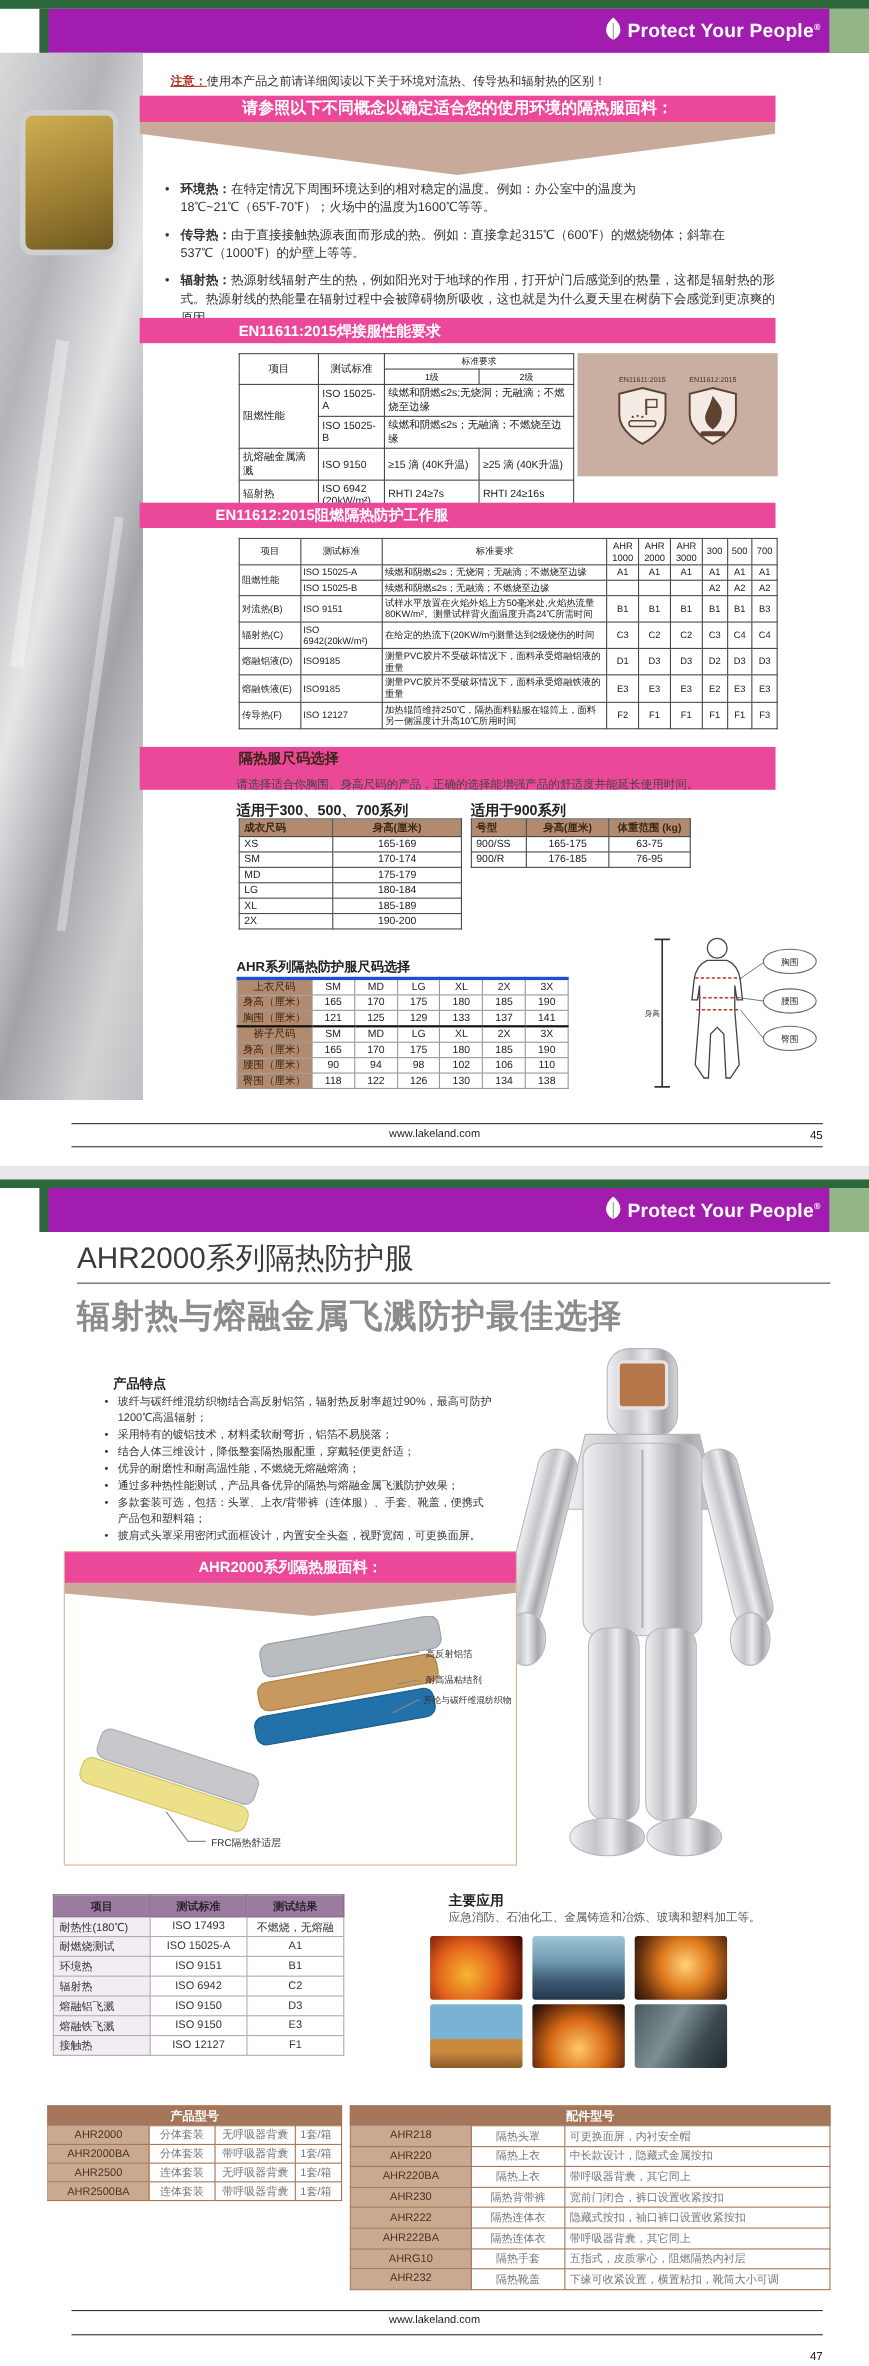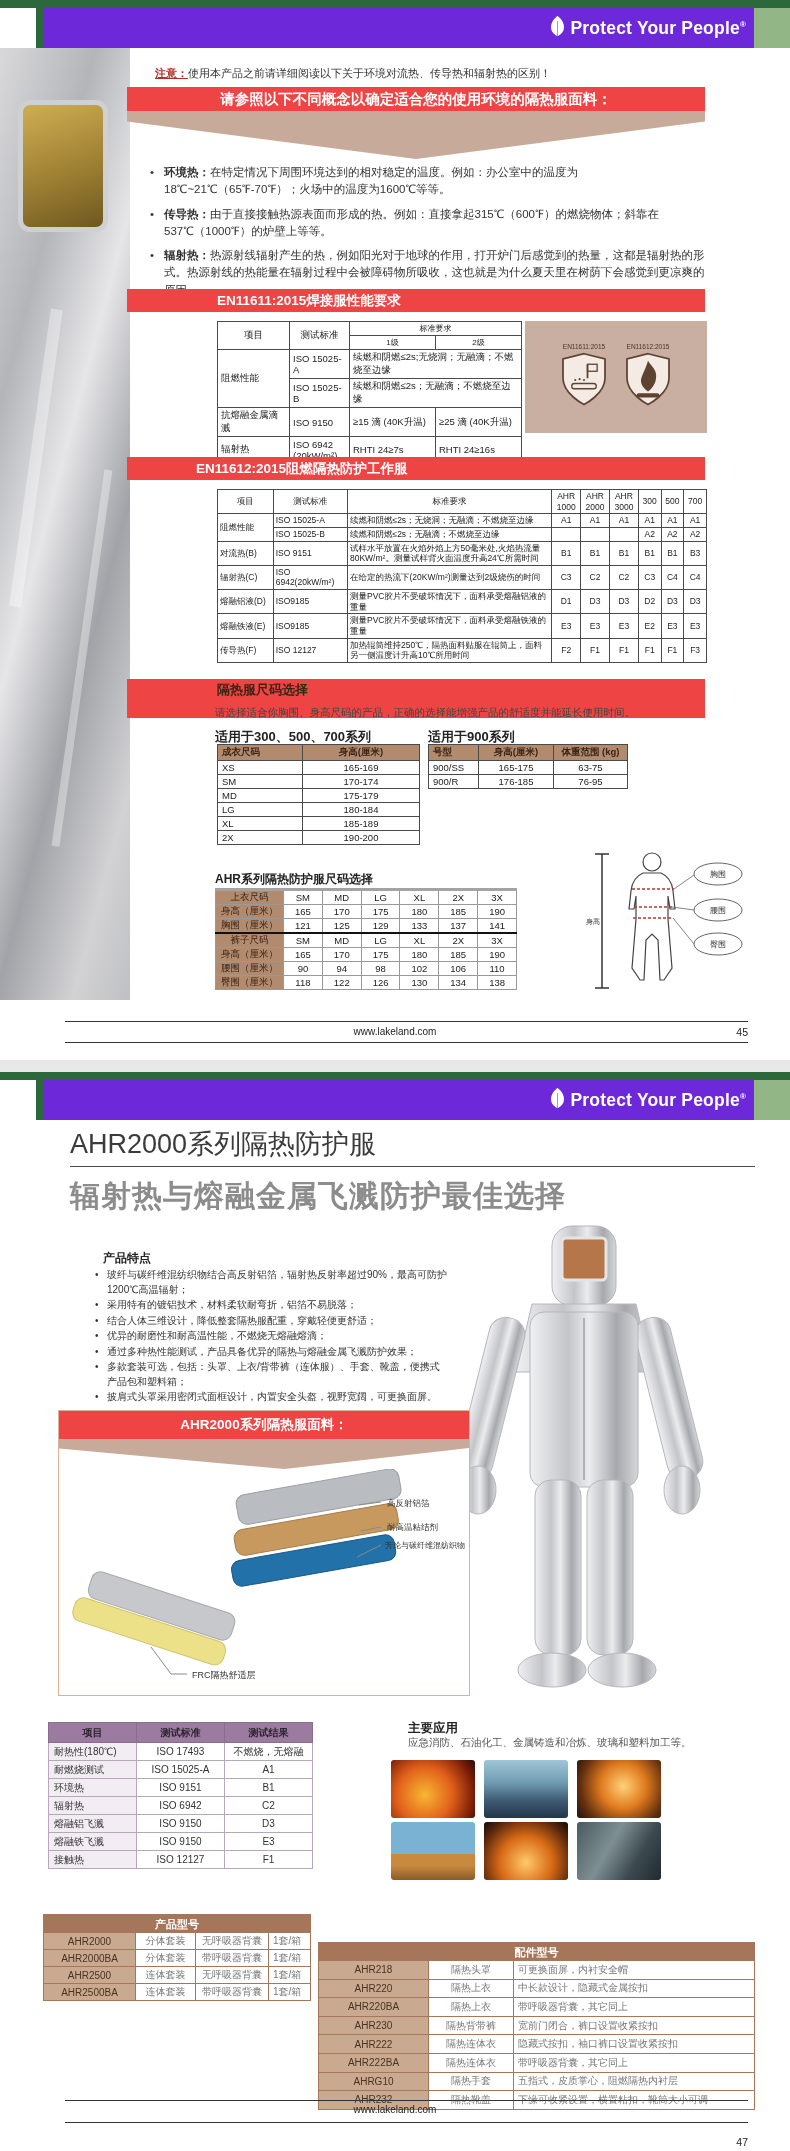--- a/index.html
+++ b/index.html
@@ -4,29 +4,29 @@
 <style>
   * { margin:0; padding:0; box-sizing:border-box; }
   body { background:#e8e8e8; font-family:"Liberation Sans", sans-serif; width:790px; }
   .sheet { position:relative; width:790px; background:#fff; overflow:hidden; }
   .p1 { height:1060px; }
   .p2 { height:1079px; margin-top:12px; }
   .abs { position:absolute; }
 
   
   .band-dark { position:absolute; left:0; right:0; top:0; height:8px; background:#2c683b; }
-  .band-main { position:absolute; left:0; right:0; top:8px; height:40px; background:#6d28d9;margin-left:36px; }
+  .band-main { position:absolute; left:0; right:0; top:8px; height:40px; background:#a21caf;margin-left:36px; }
   .band-left { position:absolute; left:0; top:0; width:8px; height:40px; background:#2c683b; }
   .band-light { position:absolute; right:0; top:0; width:36px; height:40px; background:#93b687; }
   .logo { position:absolute; right:44px; top:0; height:40px; display:flex; align-items:center; gap:4px; color:#fff; }
   .logo-text { font-size:17.5px; font-weight:bold; letter-spacing:0.2px; }
   .logo-reg { font-size:8px; vertical-align:super; }
 
   
-  .banner { background:#ef4444; color:#fff; font-weight:bold; }
+  .banner { background:#ec4899; color:#fff; font-weight:bold; }
   .banner.center { text-align:center; }
   .trap { background:#c7aa9a; clip-path:polygon(0 0,100% 0,100% 22%,50% 100%,0 22%); }
 
   
   .notice { font-size:11px; color:#333; }
   .notice b { color:#b03026; text-decoration:underline; }
   .bullets { list-style:none; font-size:11.5px; color:#333; line-height:1.5; }
   .bullets li { margin-bottom:7px; padding-left:14px; position:relative; }
   .bullets li:before { content:"•"; position:absolute; left:0; color:#333; }
   .small-note { font-size:10.5px; color:#444; }
@@ -47,21 +47,21 @@
 
   
   .sztable { border-collapse:collapse; width:100%; font-size:9.5px; color:#222; table-layout:fixed; }
   .sztable td, .sztable th { border:1px solid #4a4a4a; padding:1px 4px; height:14px; }
   .sztable th { background:#b28a6e; color:#3a2517; font-weight:bold; text-align:left; }
   .sztable td { text-align:center; }
   .sztable td:first-child { text-align:left; }
   .sztable th.ct, .sztable td.ct { text-align:center; }
 
   .ahrtable { border-collapse:collapse; width:100%; font-size:9.5px; color:#222; table-layout:fixed;
-              border-top:3px solid #a3a3a3; }
+              border-top:3px solid #1d4ed8; }
   .ahrtable td { border:1px solid #999; padding:0 2px; height:13px; text-align:center; }
   .ahrtable td:first-child { background:#b28a6e; color:#3a2517; }
   .ahrtable tr:nth-child(4) td { border-top:2px solid #111; }
 
   
   .p2-title { font-size:27px; color:#3b3b3b; }
   .p2-rule { border-top:1.5px solid #4a4a4a; }
   .p2-sub { font-size:30px; font-weight:bold; color:#8c8c8c; letter-spacing:1px; }
   .feat-title { font-size:12px; font-weight:bold; color:#222; }
   .feats { list-style:none; font-size:10px; color:#333; line-height:1.45; }
@@ -700,21 +700,21 @@
 
         <tr>
           <td class="model">AHR2500BA</td>
           <td class="ctr">连体套装</td>
           <td class="ctr">带呼吸器背囊</td>
           <td>1套/箱</td>
         </tr>
       </tbody>
   </table>
 
-  <table class="abs modtable" style="left:318px; top:842px; width:437px;margin-top:28px;">
+  <table class="abs modtable" style="left:318px; top:842px; width:437px;">
     <caption>配件型号</caption>
     <colgroup>
         <col style="width:110px">
         <col style="width:85px">
         <col>
       </colgroup>
     <tbody>
 
         <tr style="height:18.6px;">
           <td class="model">AHR218</td>

